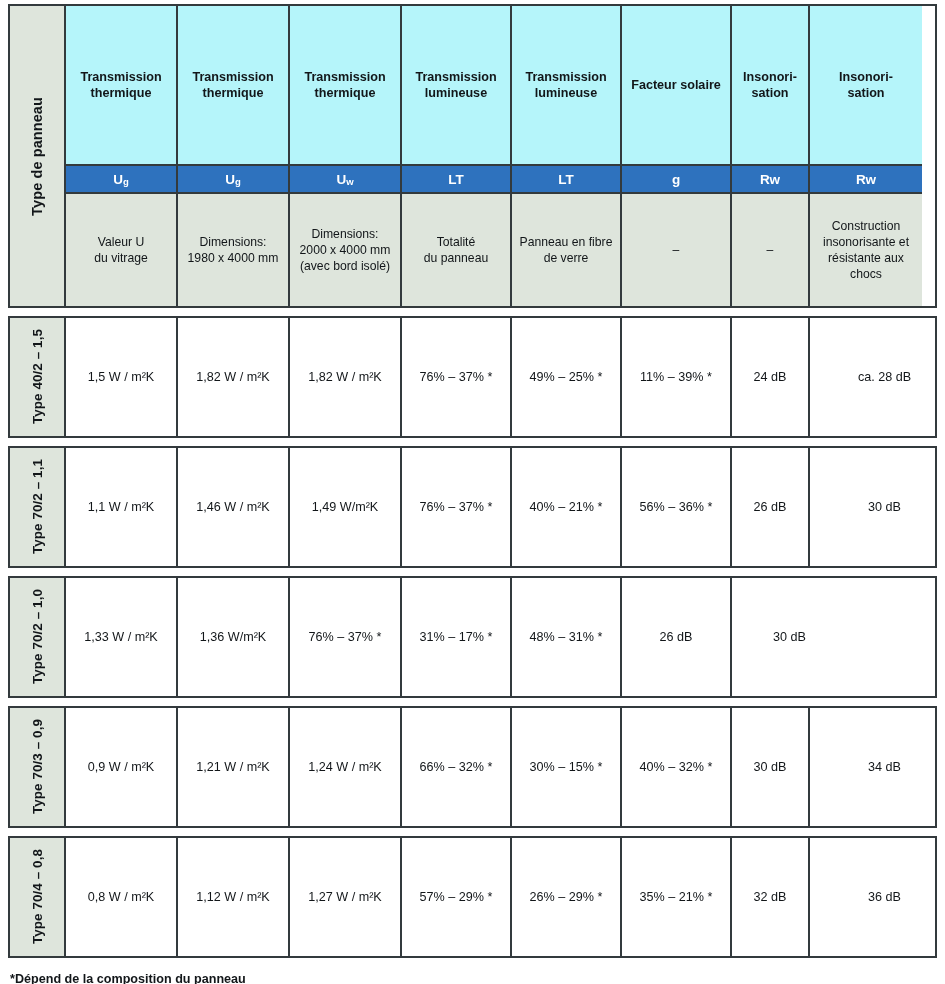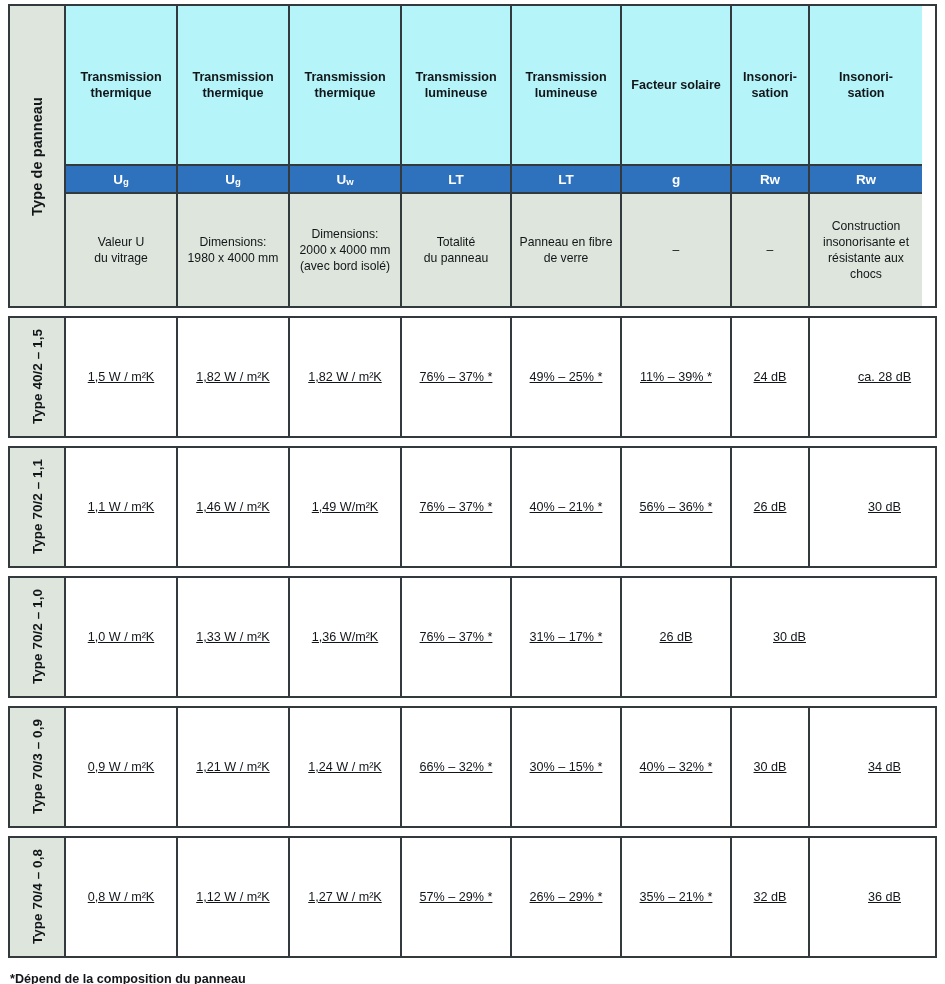--- a/index.html
+++ b/index.html
@@ -138,21 +138,20 @@
     background: #ffffff;
     border-right: 2px solid #333A3D;
     display: flex;
     align-items: center;
     justify-content: center;
     text-align: center;
     font-size: 12.6px;
     height: 118px;
     box-sizing: border-box;
     padding: 0 4px;
-    text-decoration: underline;
   }
   .rcell.last { border-right: none; padding-left: 41px; }
 
   
   .footnote {
     margin-top: 14px;
     margin-left: 6px;
     font-size: 12.6px;
     font-weight: bold;
   }
@@ -228,25 +227,25 @@
           <div class="rcell">56% – 36% *</div>
           <div class="rcell">26 dB</div>
           <div class="rcell last">30 dB</div>
         </div>
       </div>
       <div class="row-block">
         <div class="grid">
           <div class="rcell-type">
             <span class="vtext">Type 70/2 – 1,0</span>
           </div>
-          <div class="rcell">1,0 W / m²K</div>
           <div class="rcell">1,33 W / m²K</div>
           <div class="rcell">1,36 W/m²K</div>
           <div class="rcell">76% – 37% *</div>
           <div class="rcell">31% – 17% *</div>
+          <div class="rcell">48% – 31% *</div>
           <div class="rcell">26 dB</div>
           <div class="rcell last">30 dB</div>
         </div>
       </div>
       <div class="row-block">
         <div class="grid">
           <div class="rcell-type">
             <span class="vtext">Type 70/3 – 0,9</span>
           </div>
           <div class="rcell">0,9 W / m²K</div>

